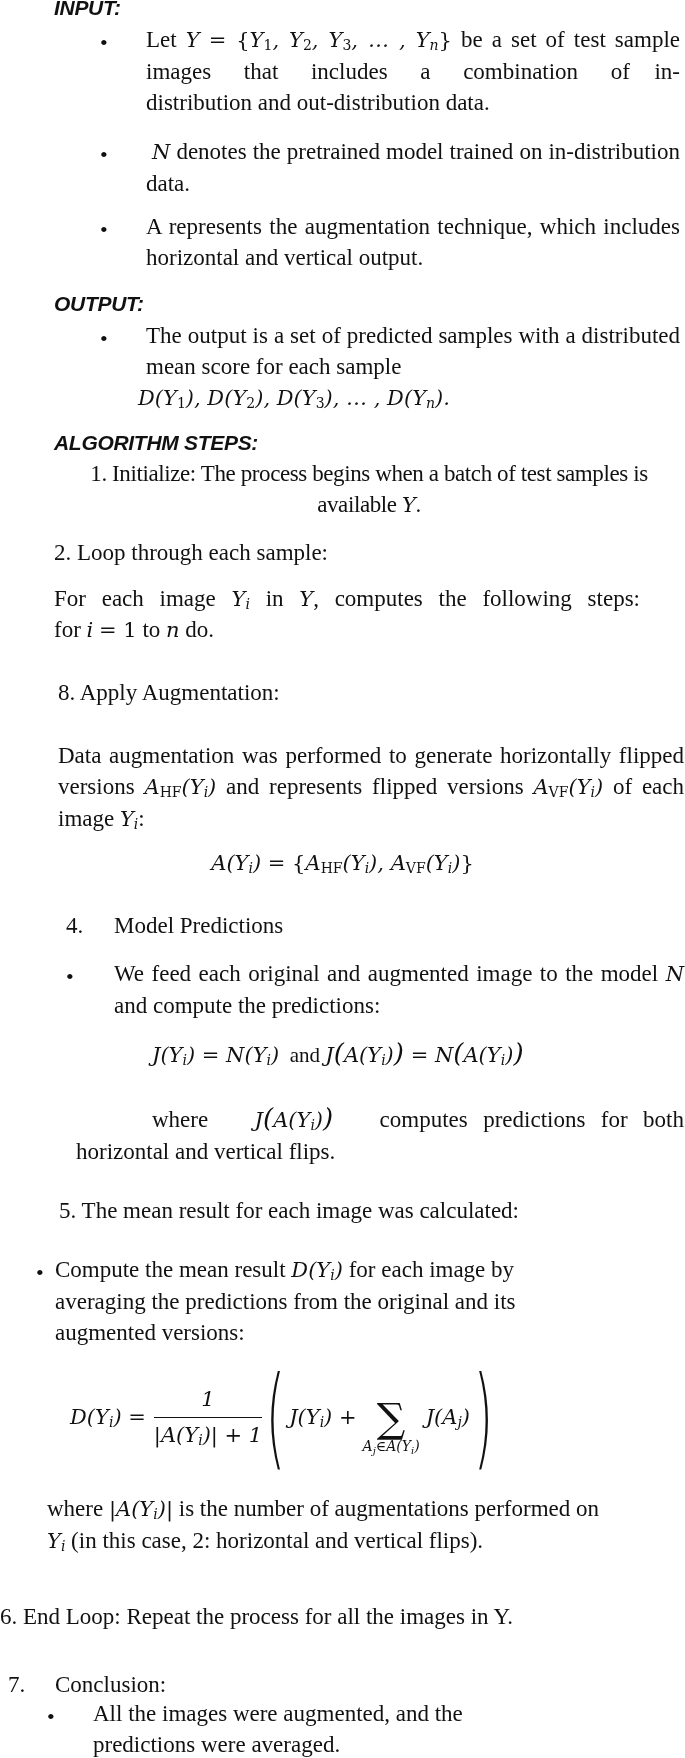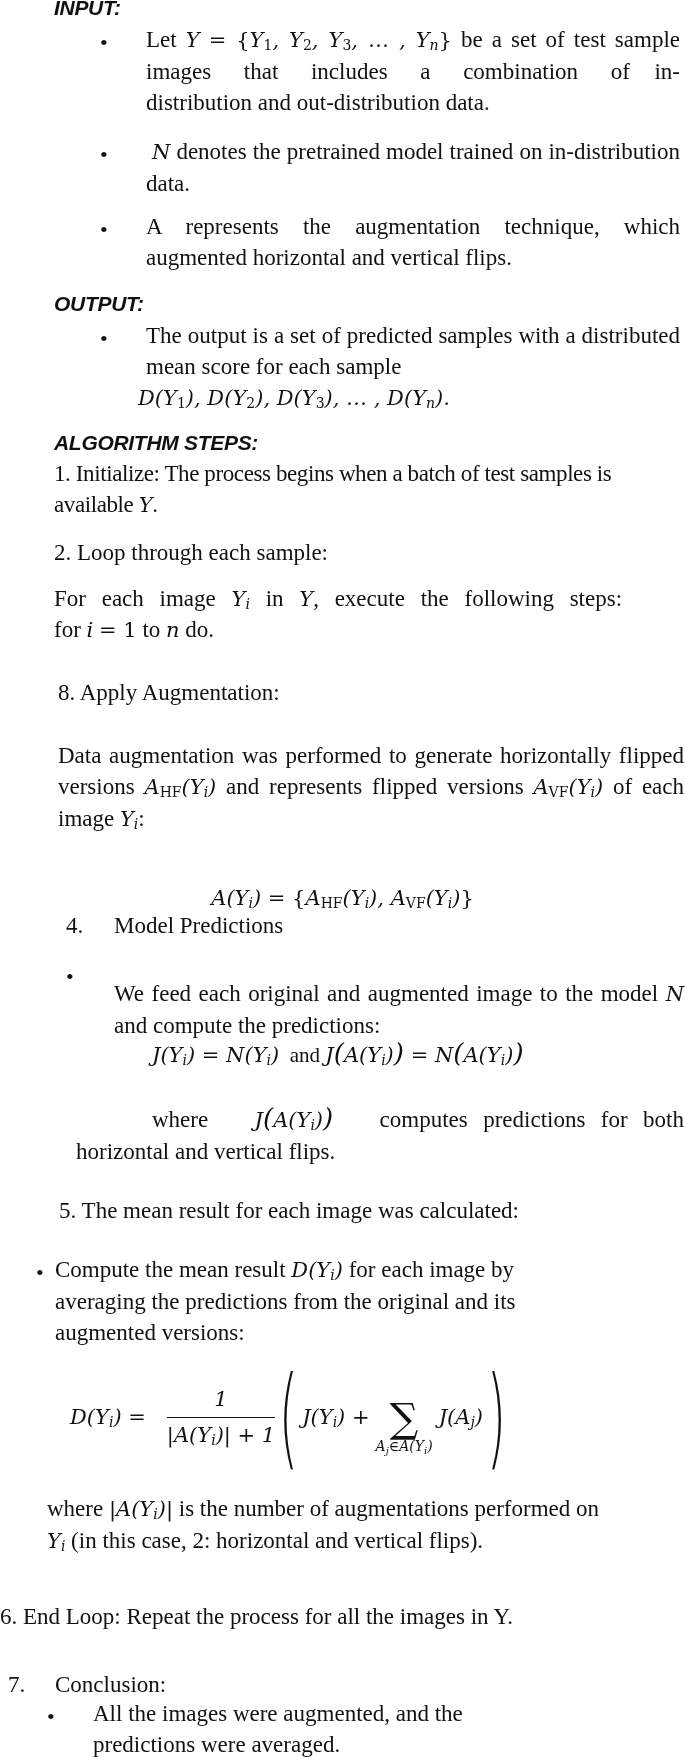--- a/index.html
+++ b/index.html
@@ -38,71 +38,71 @@
 <div class="abs just" style="left:146px; top:24px; width:534px;">
   <span>Let </span><span class="m">Y</span> <span class="mr">= {</span><span class="m">Y<sub class="r">1</sub>, Y<sub class="r">2</sub>, Y<sub class="r">3</sub>, … , Y<sub>n</sub></span><span class="mr">}</span> be a set of test sample images&nbsp;&nbsp;&nbsp; that&nbsp;&nbsp;&nbsp; includes&nbsp;&nbsp;&nbsp; a&nbsp;&nbsp;&nbsp; combination&nbsp;&nbsp;&nbsp; of&nbsp;&nbsp; in-distribution and out-distribution data.
 </div>
 
 <div class="bullet" style="left:100px; top:139px;">•</div>
 <div class="abs just" style="left:146px; top:136px; width:534px;">
   &nbsp;<span class="m">N</span><span> denotes the pretrained model trained on in-distribution data.</span>
 </div>
 
 <div class="bullet" style="left:100px; top:214px;">•</div>
-<div class="abs just" style="left:146px; top:211px; width:534px;">A represents the augmentation technique, which augmented horizontal and vertical flips.</div>
+<div class="abs just" style="left:146px; top:211px; width:534px;">A represents the augmentation technique, which includes horizontal and vertical output.</div>
 
 <div class="abs head" style="left:54px; top:292px;">OUTPUT:</div>
 <div class="bullet" style="left:100px; top:323px;">•</div>
 <div class="abs just" style="left:146px; top:320px; width:534px;">
   <span>The output is a set of predicted samples with a distributed mean score for each sample</span>
 </div>
 <div class="abs m" style="left:138px; top:383px;">D(Y<sub class="r">1</sub>), D(Y<sub class="r">2</sub>), D(Y<sub class="r">3</sub>), … , D(Y<sub>n</sub>).</div>
 
 <div class="abs head" style="left:54px; top:431px;text-align:center;">ALGORITHM STEPS:</div>
-<div class="abs" style="left:54px; top:458px; width:630px; letter-spacing:-0.4px;">
+<div class="abs" style="left:54px; top:458px; width:630px; letter-spacing:-0.4px;text-align:center;">
   <span>1. Initialize: The process begins when a batch of test samples is available</span>&nbsp;<span class="m">Y</span><span>.</span>
 </div>
 
 <div class="abs" style="left:54px; top:537px;">2. Loop through each sample:</div>
 <div class="abs" style="left:54px; top:583px; width:630px; word-spacing:10px;">
-  <span>For each image</span> <span class="m">Y<sub>i</sub></span> <span>in</span> <span class="m">Y</span><span>, execute the following steps:</span>
+  <span>For each image</span> <span class="m">Y<sub>i</sub></span> <span>in</span> <span class="m">Y</span><span>, computes the following steps:</span>
 </div>
 <div class="abs" style="left:54px; top:614px;">
   <span>for</span> <span class="m">i</span> <span class="mr">= 1</span> <span>to</span> <span class="m">n</span> <span>do.</span>
 </div>
 
 <div class="abs" style="left:58px; top:677px;">8. Apply Augmentation:</div>
 <div class="abs just" style="left:58px; top:740px; width:626px;">
   <span>Data augmentation was performed to generate horizontally flipped versions</span> <span class="m">A<sub class="r">HF</sub>(Y<sub>i</sub>)</span> <span>and represents flipped versions</span> <span class="m">A<sub class="r">VF</sub>(Y<sub>i</sub>)</span> <span>of each image</span> <span class="m">Y<sub>i</sub></span><span>:</span>
 </div>
-<div class="abs eq" style="left:0; top:848px; width:685px;margin-top:35px;">
+<div class="abs eq" style="left:0; top:848px; width:685px;">
   <span class="m">A(Y<sub>i</sub>) </span><span class="mr">= {</span><span class="m">A<sub class="r">HF</sub>(Y<sub>i</sub>), A<sub class="r">VF</sub>(Y<sub>i</sub>)</span><span class="mr">}</span>
 </div>
 
 <div class="abs" style="left:66px; top:910px;">4.</div>
 <div class="abs" style="left:114px; top:910px;">Model Predictions</div>
 <div class="bullet" style="left:66px; top:961px;">•</div>
-<div class="abs just" style="left:114px; top:958px; width:570px;margin-top:20px;">
+<div class="abs just" style="left:114px; top:958px; width:570px;">
   <span>We feed each original and augmented image to the model</span> <span class="m">N</span> <span>and compute the predictions:</span>
 </div>
 <div class="abs" style="left:152px; top:1038px; font-size:21px;">
   <span class="m">J(Y<sub>i</sub>) = N(Y<sub>i</sub>)</span>&nbsp; <span>and</span>&nbsp;<span class="m">J<span style="font-size:26px;">(</span>A(Y<sub>i</sub>)<span style="font-size:26px;">)</span> = N<span style="font-size:26px;">(</span>A(Y<sub>i</sub>)<span style="font-size:26px;">)</span></span>
 </div>
 <div class="abs just" style="left:76px; top:1103px; width:608px; text-indent:76px;">
   <span>where</span>&nbsp;&nbsp; <span class="m">J<span style="font-size:26px;">(</span>A(Y<sub>i</sub>)<span style="font-size:26px;">)</span></span>&nbsp;&nbsp; <span>computes predictions for both horizontal and vertical flips.</span>
 </div>
 
 <div class="abs" style="left:59px; top:1195px;">5. The mean result for each image was calculated:</div>
 <div class="bullet" style="left:36px; top:1257px;">•</div>
 <div class="abs" style="left:55px; top:1254px; width:540px;">
   <span>Compute the mean result</span> <span class="m">D(Y<sub>i</sub>)</span> <span>for each image by averaging the predictions from the original and its augmented versions:</span>
 </div>
 
 <div class="abs" style="left:70px; top:1362px; height:110px; display:flex; align-items:center; white-space:nowrap;">
-  <span class="m" style="margin-right:21px;">D(Y<sub>i</sub>) =</span>
+  <span class="m" style="margin-right:8px;">D(Y<sub>i</sub>) =</span>
   <span class="frac m">
     <span class="num mr">1</span>
     <span class="den">|A(Y<sub>i</sub>)| + 1</span>
   </span>
   <span class="bigparen" style="margin-left:-8px; margin-right:-8px;">(</span>
   <span class="m">J(Y<sub>i</sub>) +</span>
   <span class="sigma" style="margin:18px 6px 0 6px;">
     <span class="s">∑</span>
     <span class="lim m" style="font-size:14px;">A<sub style="font-size:10px;">j</sub>∈A(Y<sub style="font-size:10px;">i</sub>)</span>
   </span>

